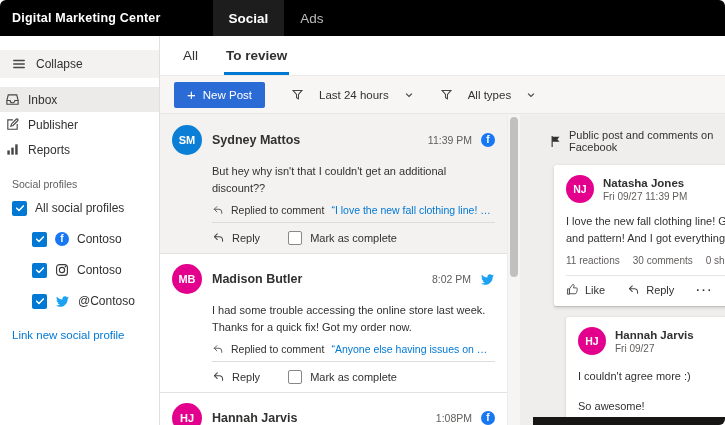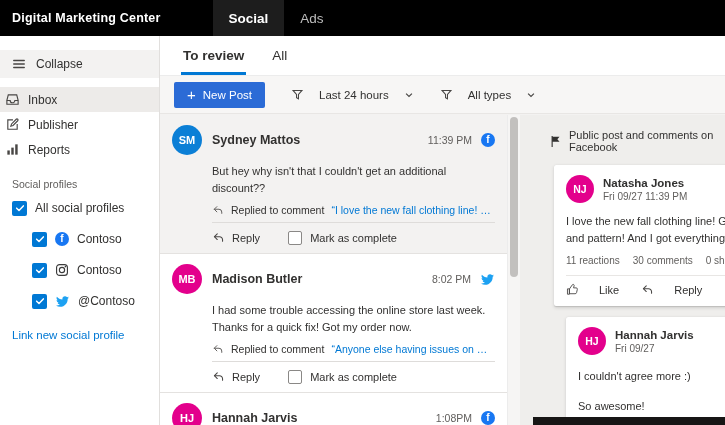--- a/index.html
+++ b/index.html
@@ -1,18 +1,18 @@
 <!DOCTYPE html>
 <html><head>
 <meta charset="utf-8">
 <style>
   * { box-sizing:border-box; margin:0; padding:0; }
   html,body { width:725px; height:425px; overflow:hidden; }
   body { font-family:"Liberation Sans","DejaVu Sans",sans-serif; color:#323130; background:#fff; }
-  .app { position:relative; width:725px; height:425px; overflow:hidden; }
+  .app { position:relative; width:725px; height:425px; overflow:hidden;border-radius:6px; }
 
   
   .topbar { position:absolute; top:0; left:0; right:0; height:36px; background:#000; display:flex; align-items:center; padding-left:12px; color:#fff; z-index:20; }
   .topbar-title { font-size:12.5px; font-weight:700; letter-spacing:.2px; }
   .topbar-nav { display:flex; margin-left:52px; height:100%; align-items:stretch; }
   .nav-item { padding:0 16px; font-size:13.5px; color:#bdbdbd; display:flex; align-items:center; cursor:pointer; }
   .nav-item.active { color:#fff; font-weight:700; background:#1d1d1d; }
 
   
   .sidebar { position:absolute; top:36px; left:0; width:160px; bottom:0; background:#fff; border-right:1px solid #e1dfdd; z-index:10; }
@@ -74,21 +74,21 @@
   .post-card { margin:12px 0 0 4px; }
   .comment-card { margin:11px 0 0 16px; }
   .card-head { display:flex; align-items:center; gap:9px; }
   .card-avatar { width:28px; height:28px; border-radius:50%; color:#fff; font-size:10.5px; font-weight:700; display:flex; align-items:center; justify-content:center; flex:none; }
   .card-name { font-size:11.5px; font-weight:700; }
   .card-date { font-size:10px; color:#605e5c; margin-top:2px; }
   .card-text { margin-top:10px; font-size:11px; line-height:1.5; }
   .comment-card .card-text { margin-top:13px; }
   .card-stats { display:flex; gap:13px; margin-top:9px; font-size:10px; color:#605e5c; }
   .card-actions { margin-top:9px; border-top:1px solid #e8e6e4; padding-top:7px; display:flex; align-items:center; gap:22px; }
-  .card-action { display:flex; align-items:center; gap:20px; background:none; border:none; font-family:inherit; font-size:11px; color:#323130; cursor:pointer; }
+  .card-action { display:flex; align-items:center; gap:6px; background:none; border:none; font-family:inherit; font-size:11px; color:#323130; cursor:pointer; }
   .more-btn { letter-spacing:2px; font-weight:700; color:#323130; }
   .bottom-strip { position:absolute; left:13px; right:0; bottom:0; height:8px; background:#171615; z-index:6; }
 </style>
 </head>
 <body>
 
 <div class="app">
 
   <header class="topbar">
     <div class="topbar-title">Digital Marketing Center</div>
@@ -188,25 +188,25 @@
         </span>
         <span>@Contoso</span>
       </div>
     </div>
 
     <a class="link-new">Link new social profile</a>
   </aside>
 
   <div class="main">
     <div class="tabs-row">
+      <div class="tab">
+          <span>All</span>
+        </div>
       <div class="tab active">
           <span>To review</span>
-        </div>
-      <div class="tab">
-          <span>All</span>
         </div>
     </div>
 
     <div class="toolbar">
       <button class="new-post" style="background: rgb(43, 107, 214);">
         <span class="plus">+</span>
         <span>New Post</span>
       </button>
       <div class="filter">
         <span class="icon">

